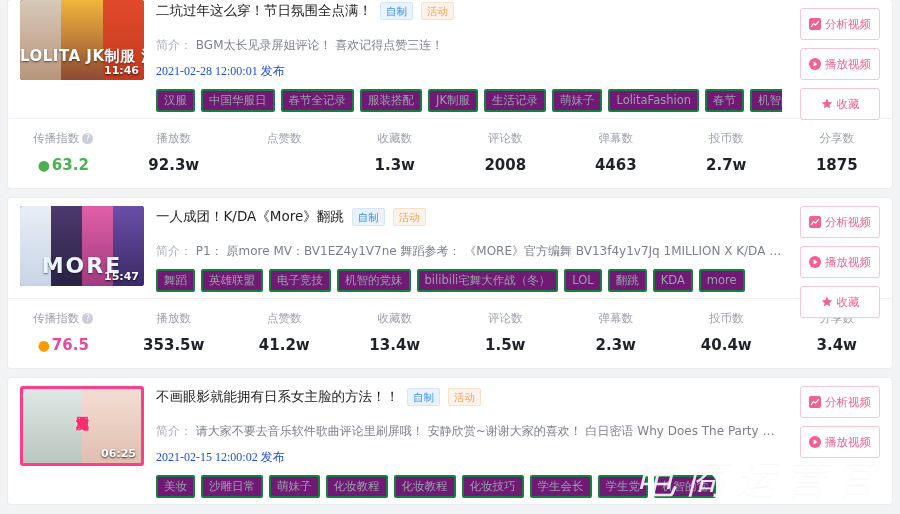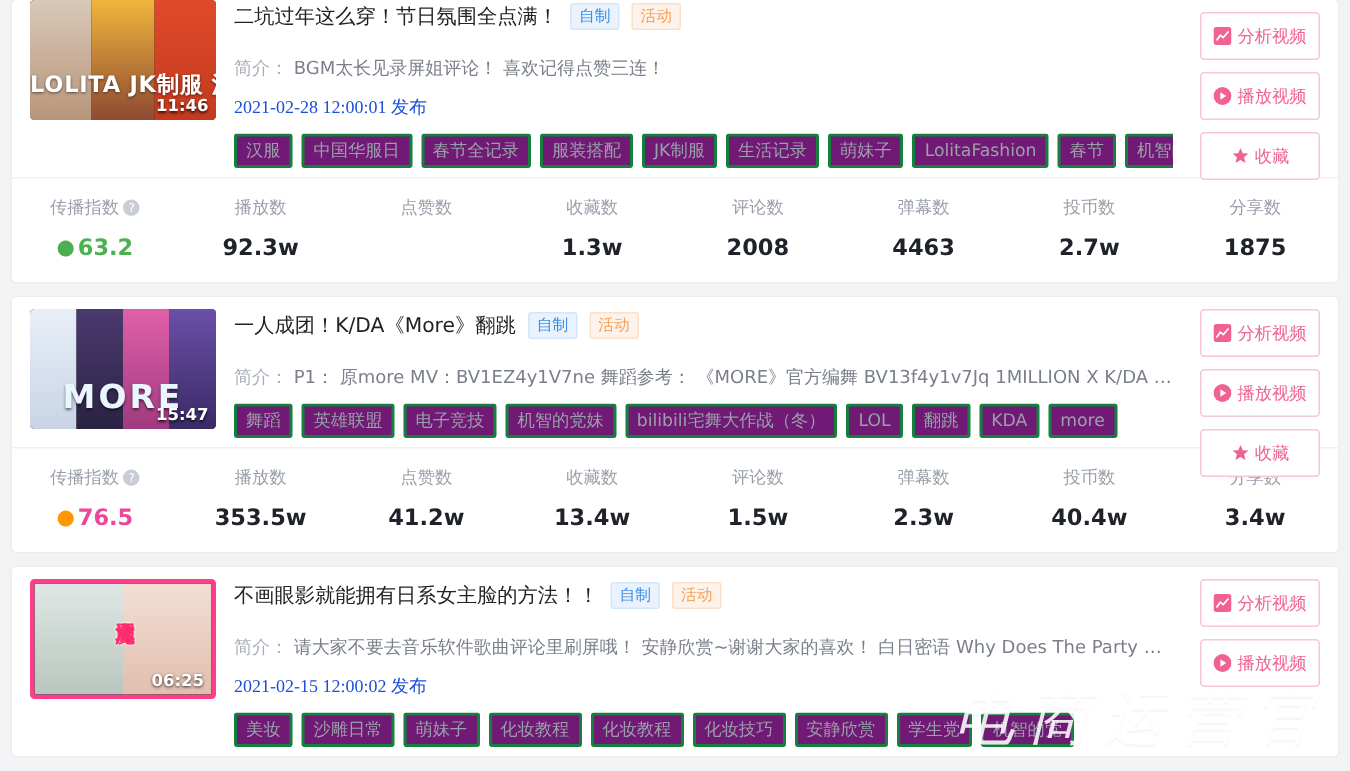--- a/index.html
+++ b/index.html
@@ -382,21 +382,21 @@
           <span>2021-02-15 12:00:02</span>
           <span>发布</span>
         </div>
         <div class="tags">
           <span class="tag">美妆</span>
           <span class="tag">沙雕日常</span>
           <span class="tag">萌妹子</span>
           <span class="tag">化妆教程</span>
           <span class="tag">化妆教程</span>
           <span class="tag">化妆技巧</span>
-          <span class="tag">安静欣赏</span>
+          <span class="tag">学生会长</span>
           <span class="tag">学生党</span>
           <span class="tag">机智的党</span>
         </div>
       </div>
       <div class="actions">
         <div class="act-btn">
           <span class="ico">
             <svg width="12" height="12" viewBox="0 0 12 12">
                 <rect x="0" y="0" width="12" height="12" rx="2" fill="#f06292"></rect>
                 <path d="M2 9 L4.5 5.5 L6.5 7 L10 3" stroke="#fff" stroke-width="1.2" fill="none"></path>

